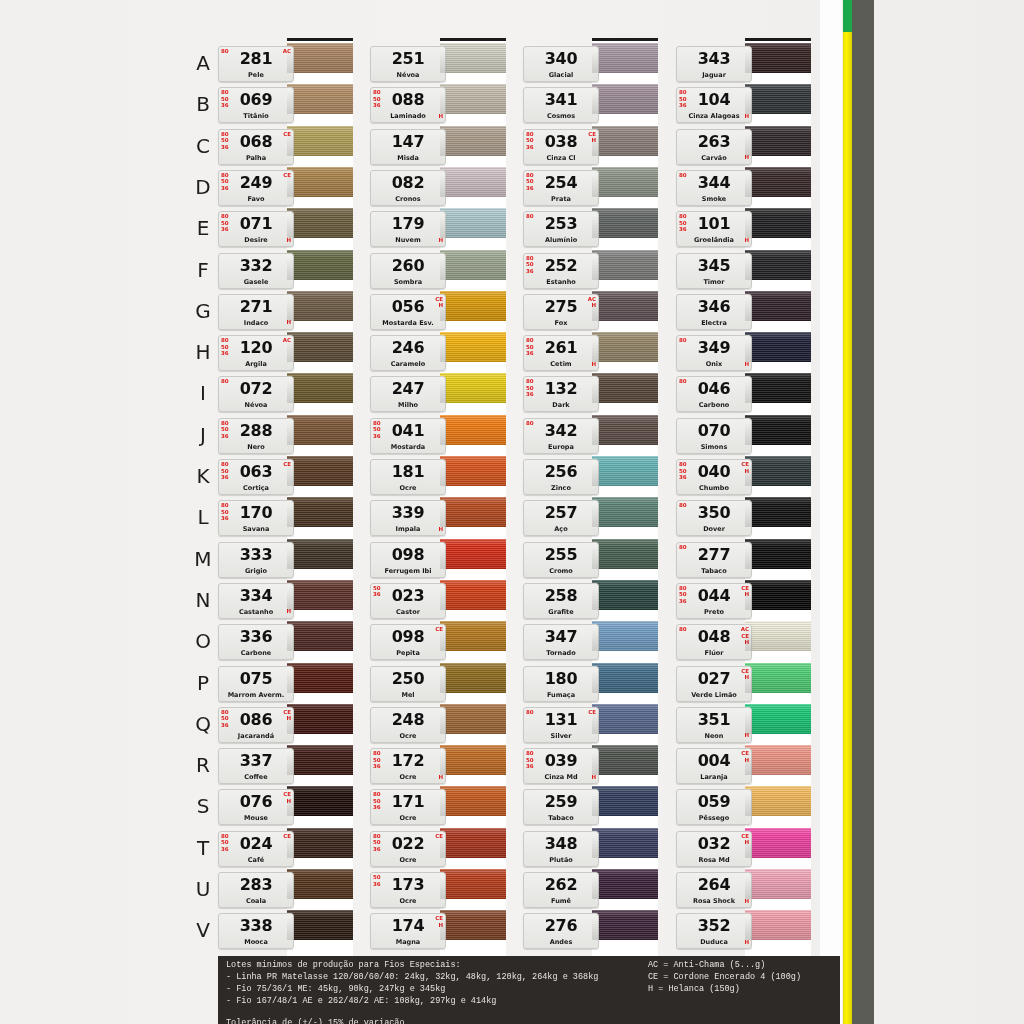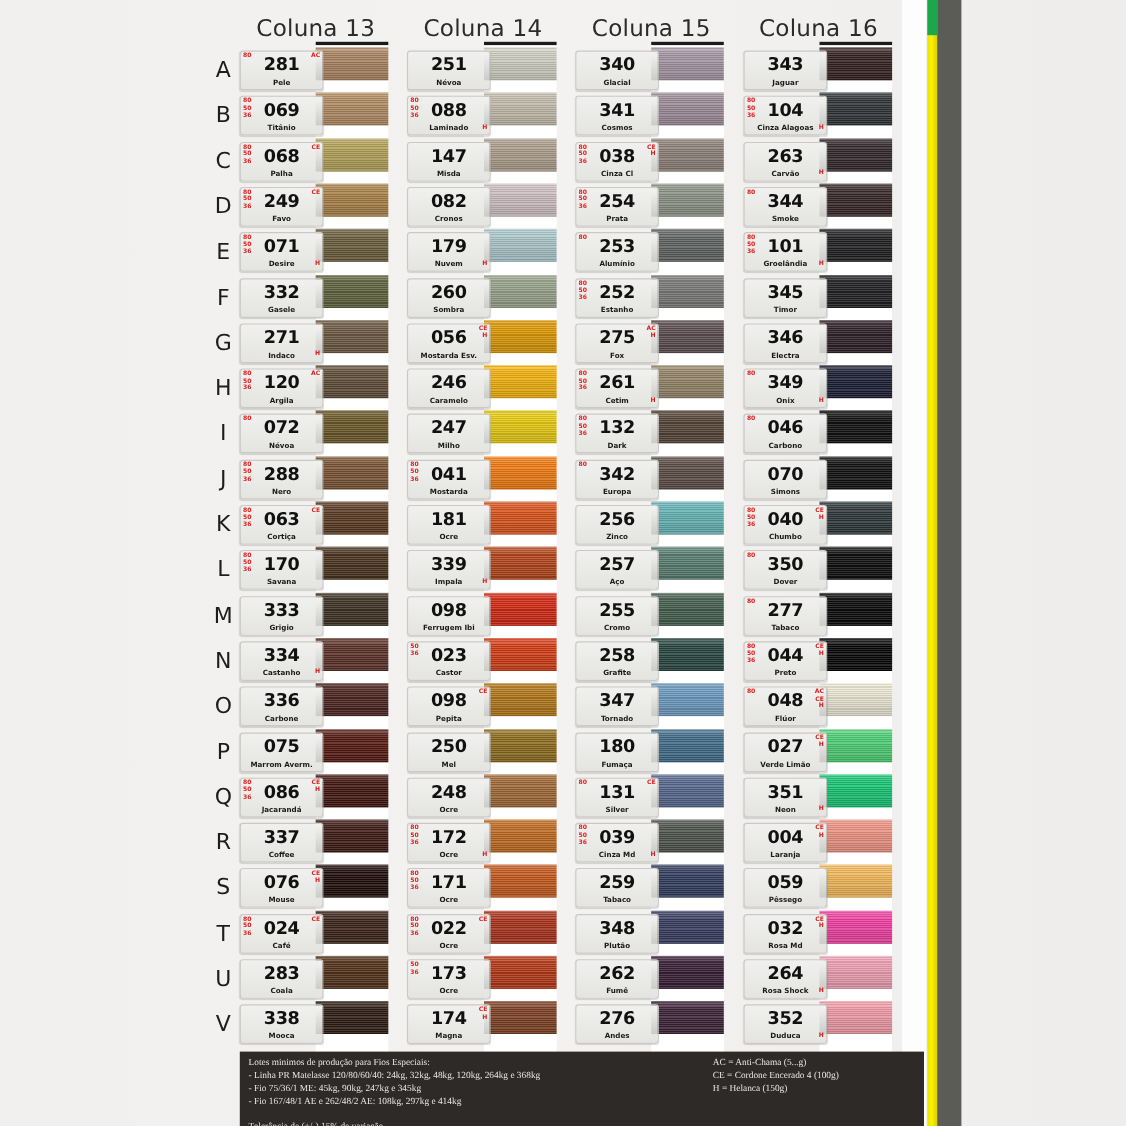--- a/index.html
+++ b/index.html
@@ -93,41 +93,35 @@
   }
 
   
   .footer{
     position:absolute;left:218px;top:956px;width:622px;height:68px;
     background:#2e2a28;
   }
   .footer .fl{
     position:absolute;left:8px;color:#e7e5e2;
     font-size:8.5px;line-height:11px;white-space:nowrap;
-    font-family:Liberation Serif, serif;
+    font-family:Liberation Mono, monospace;
   }
   .legend{position:absolute;left:430px;top:0;}
   .legend .fl{left:0;}
 </style>
 </head>
 <body>
 
 <div id="page">
 
   <div class="edge-white"></div>
   <div class="edge-yellow"></div>
   <div class="edge-green"></div>
   <div class="edge-dark2"></div>
 
-  <div class="headers" id="headers">
-      <div class="col-title" style="left: 233px;">Coluna 13</div>
-      <div class="col-title" style="left: 385px;">Coluna 14</div>
-      <div class="col-title" style="left: 538px;">Coluna 15</div>
-      <div class="col-title" style="left: 690px;">Coluna 16</div>
-    </div>
 
   <div class="grid" id="grid">
       <div class="rowletter" style="left: 192px; top: 13px;">A</div>
       <div class="rowletter" style="left: 192px; top: 54.3px;">B</div>
       <div class="rowletter" style="left: 192px; top: 95.6px;">C</div>
       <div class="rowletter" style="left: 192px; top: 136.9px;">D</div>
       <div class="rowletter" style="left: 192px; top: 178.2px;">E</div>
       <div class="rowletter" style="left: 192px; top: 219.5px;">F</div>
       <div class="rowletter" style="left: 192px; top: 260.8px;">G</div>
       <div class="rowletter" style="left: 192px; top: 302.1px;">H</div>

